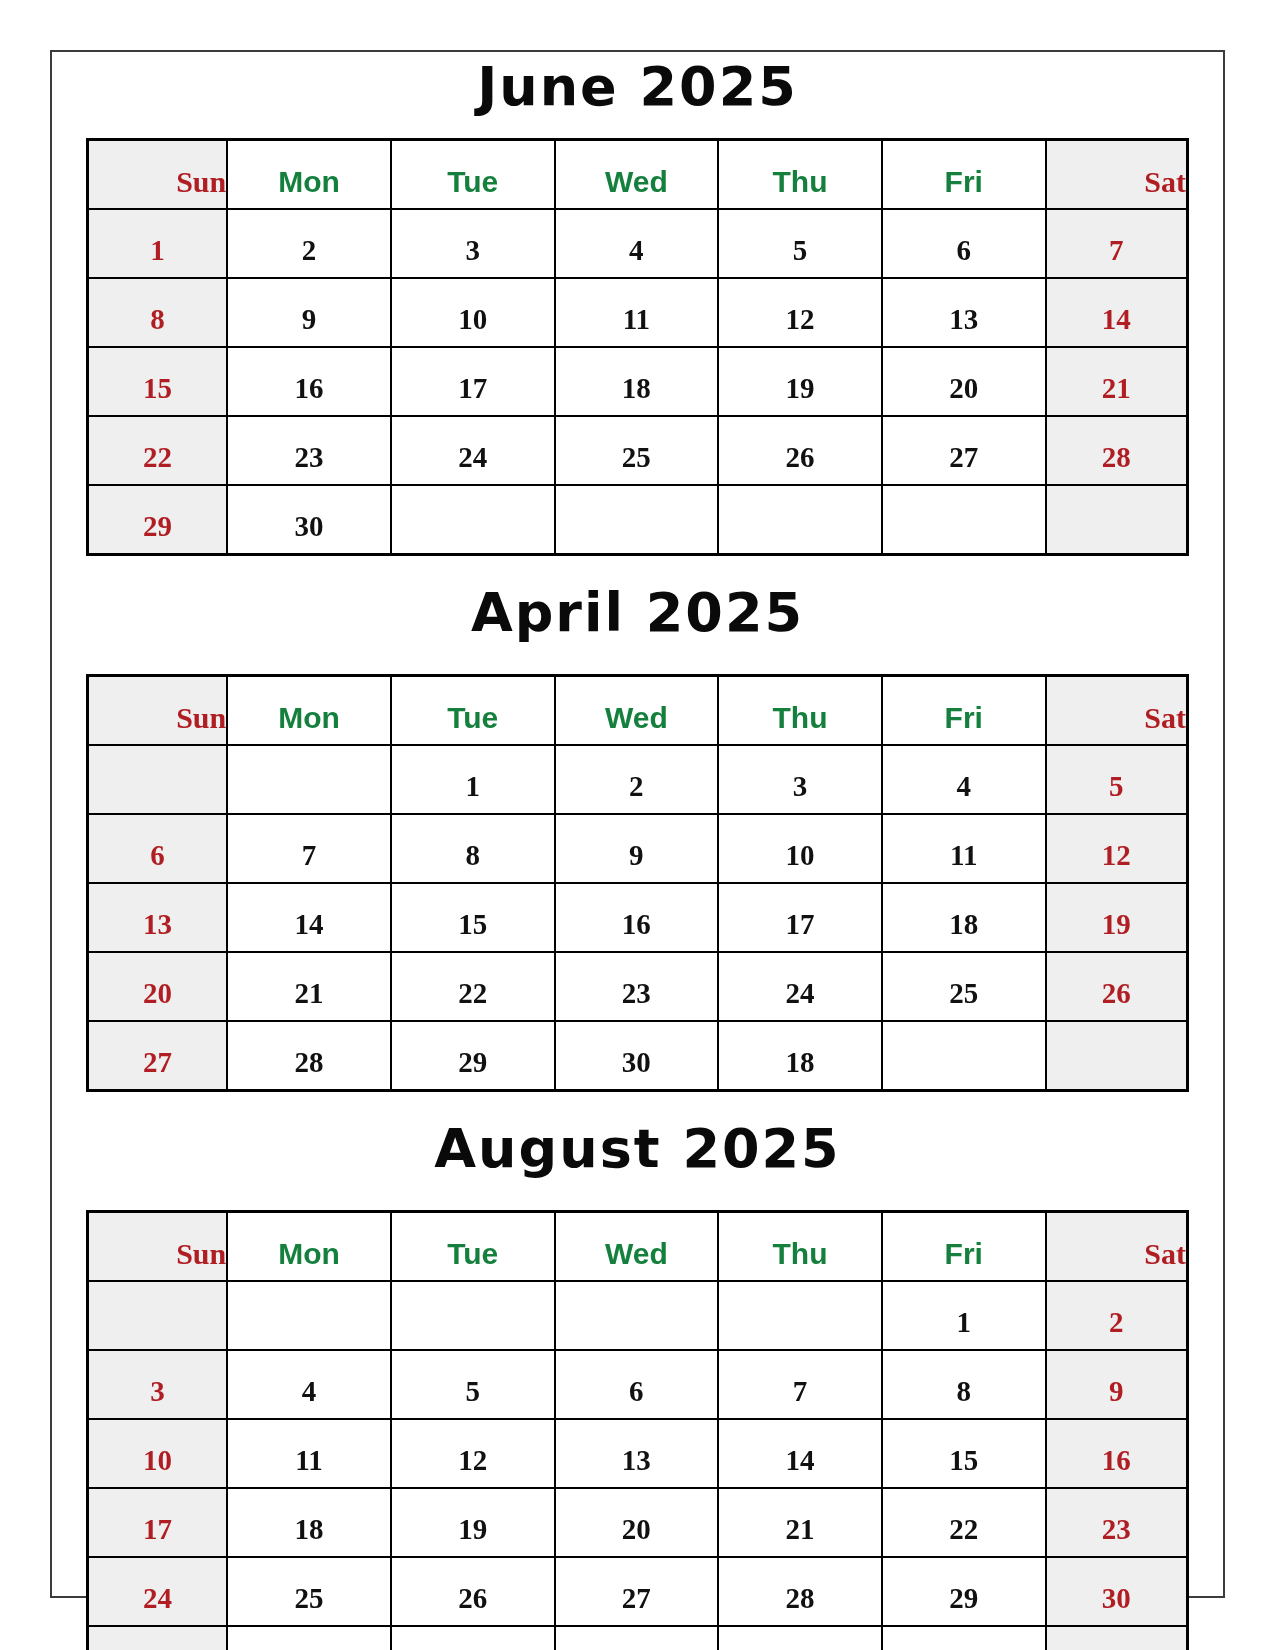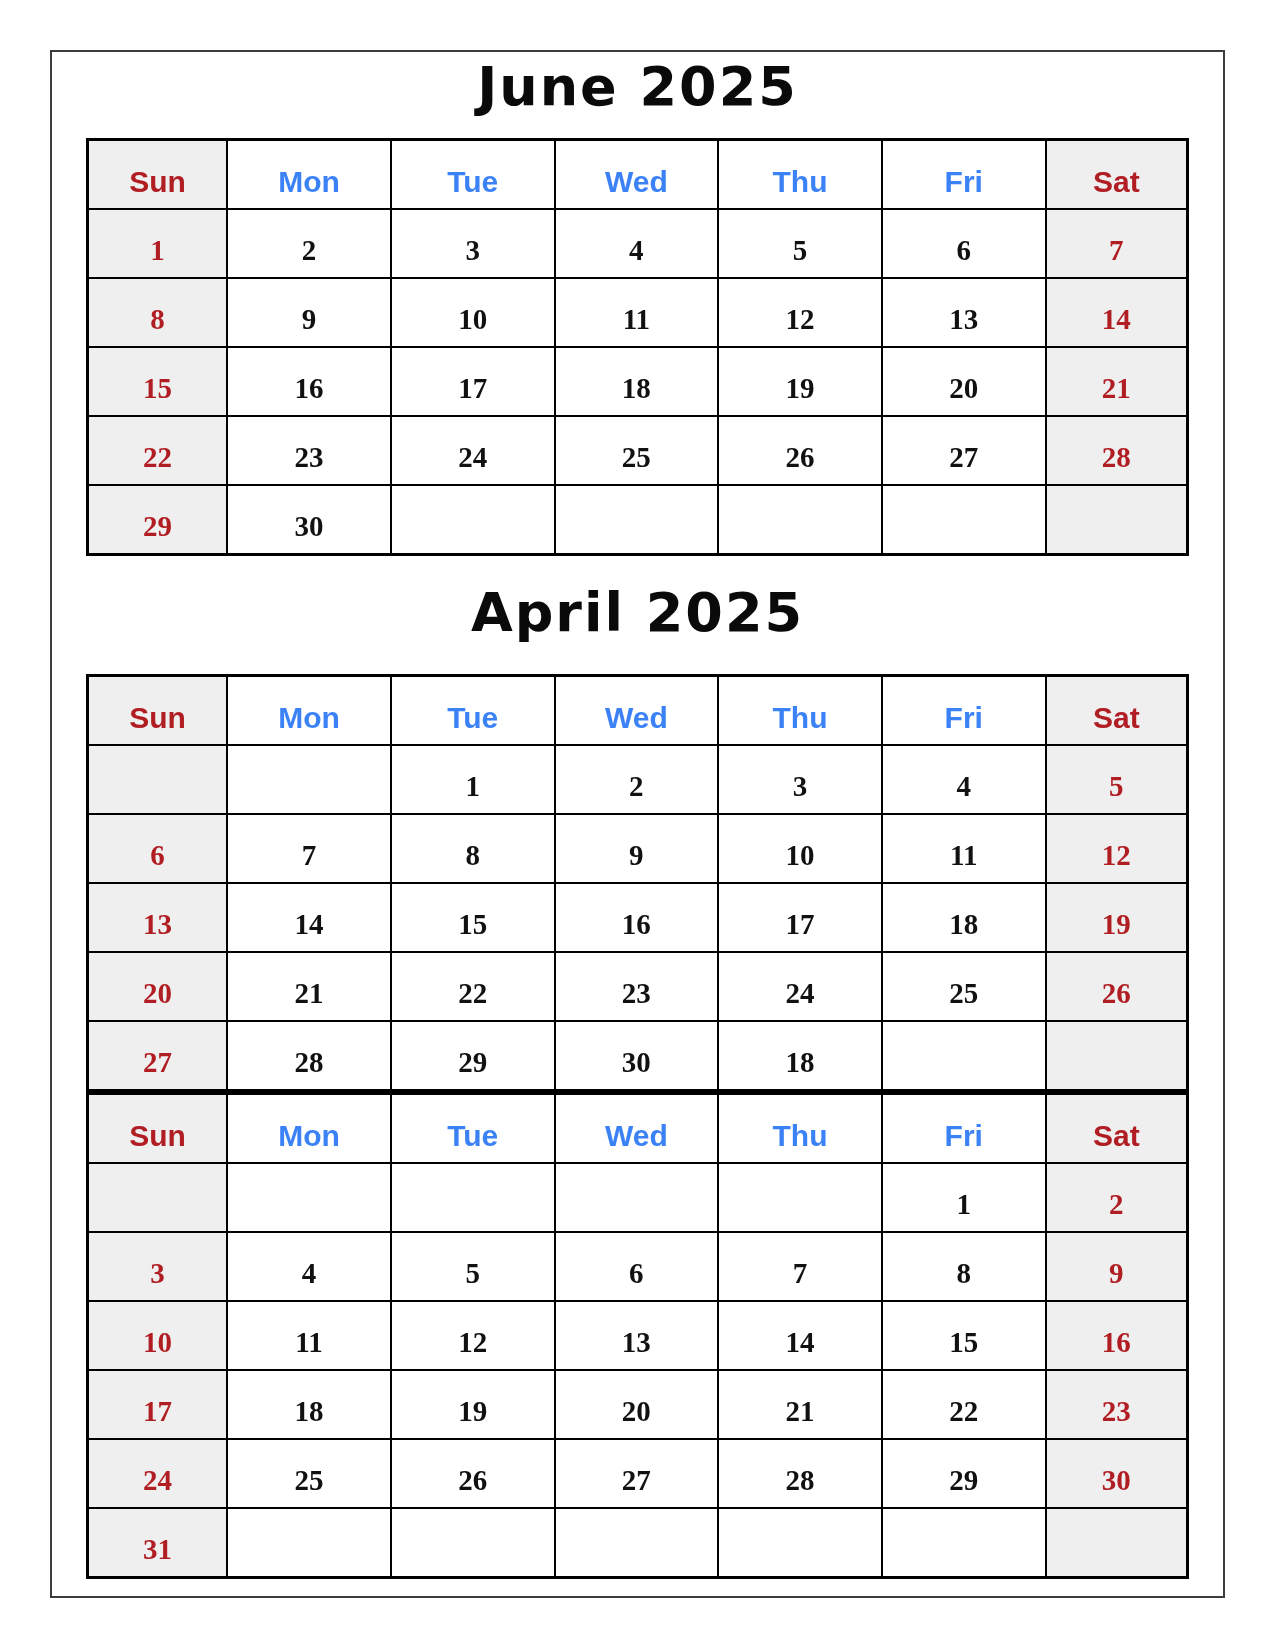--- a/index.html
+++ b/index.html
@@ -46,27 +46,28 @@
     text-align: center;
     vertical-align: bottom;
     overflow: hidden;
   }
   table.cal th {
     height: 58px;
     padding: 0 0 9px 0;
     font-family: "Liberation Sans", sans-serif;
     font-weight: bold;
     font-size: 30px;
-    color: #3b82f6;
+    color: #15803d;
     background: #ffffff;
   }
   table.cal th.weekend {
-    font-family: Liberation Sans, sans-serif;
+    font-family: Liberation Serif, serif;
     color: #b01e23;
     background: #f0efef;
+    text-align: right;
   }
   table.cal td {
     height: 57px;
     padding: 0 0 10px 0;
     font-family: "Liberation Serif", serif;
     font-weight: bold;
     font-size: 29px;
     color: #111;
     background: #ffffff;
   }
@@ -220,20 +221,21 @@
             <td>30</td>
             <td>18</td>
             <td></td>
             <td class="weekend"></td>
           </tr>
         </tbody>
       </table>
   </section>
 
   <section class="month">
+    <div class="month-title">August 2025</div>
     <table class="cal">
         <colgroup>
           <col class="c-sun">
           <col>
           <col>
           <col>
           <col>
           <col>
           <col class="c-sat">
         </colgroup>

